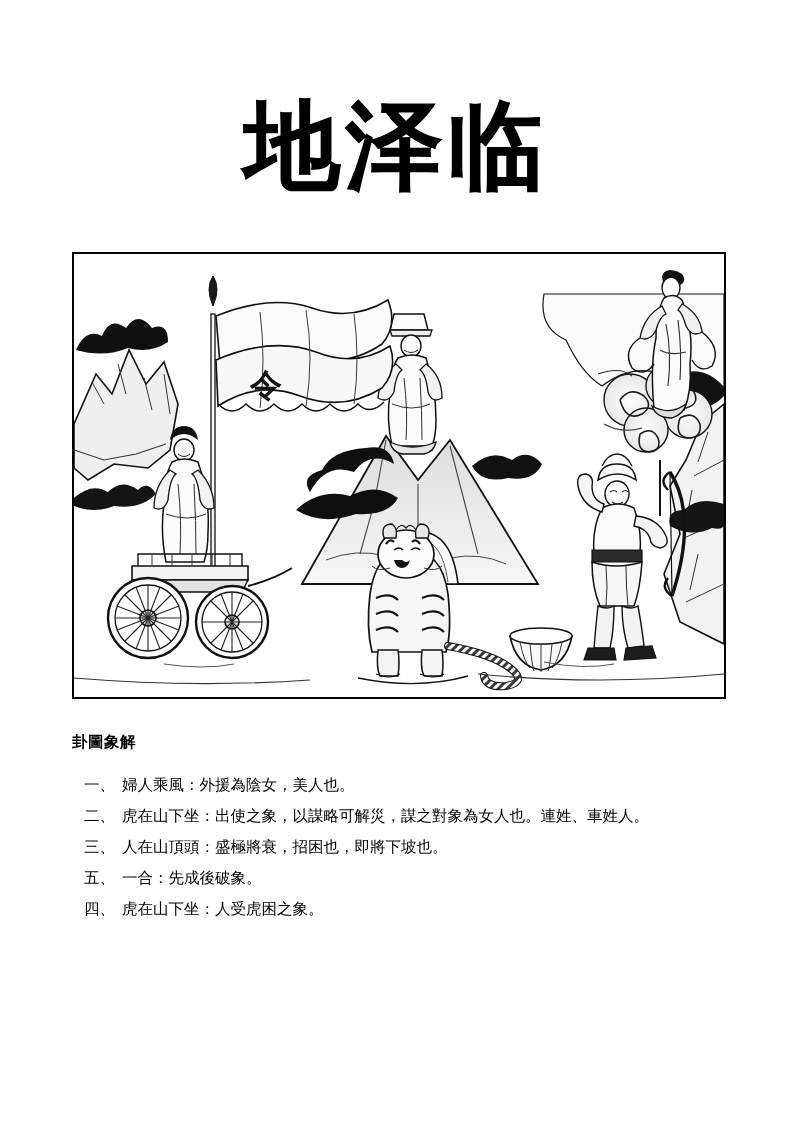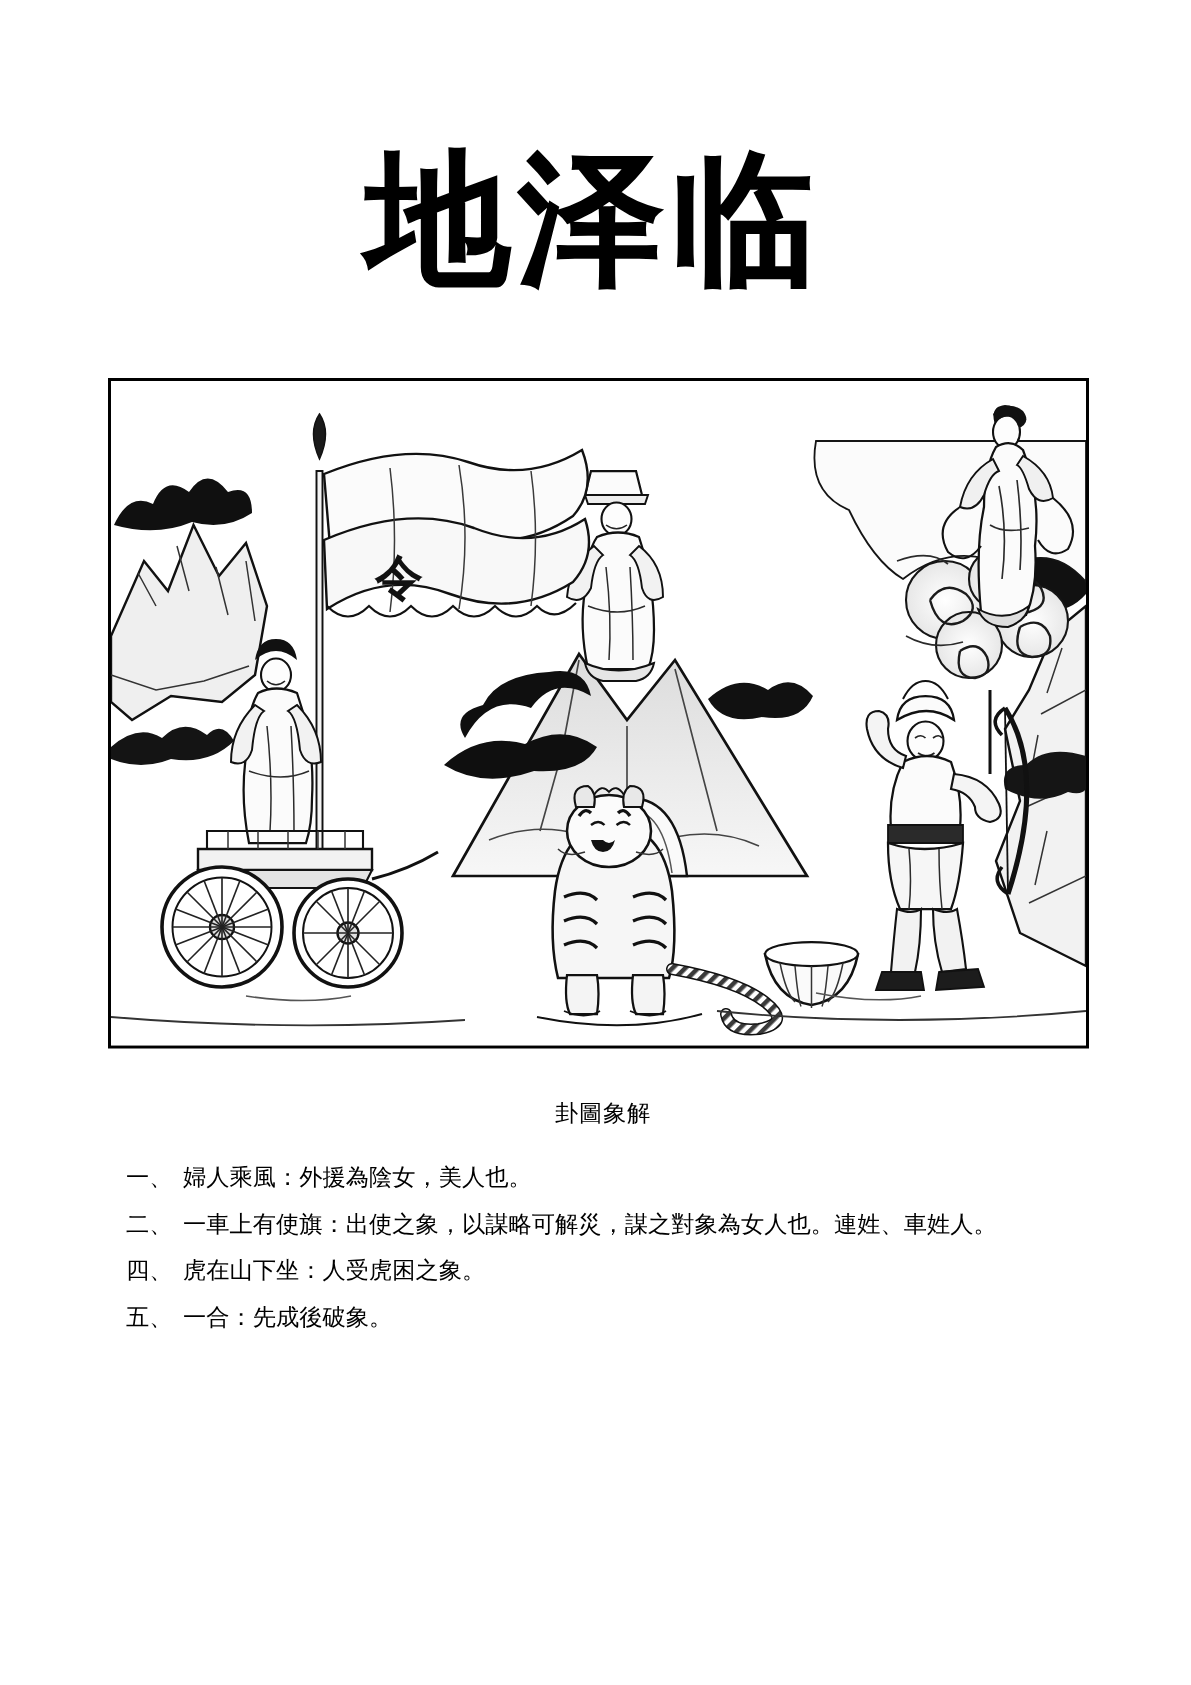--- a/index.html
+++ b/index.html
@@ -61,24 +61,23 @@
     left: 72px;
     top: 727px;
     width: 660px;
     font-family: "DejaVu Sans", "Liberation Sans", sans-serif;
     font-size: 15.5px;
     line-height: 31px;
     color: #000;
   }
   .caption-heading {
     font-size: 15.5px;
-    font-weight: normal;
+    font-weight: bold;
     margin: 0 0 6px 0;
     letter-spacing: 0.5px;
-    text-align: center;
   }
   .caption-list {
     margin: 12px;
     padding: 0;
     list-style: none;
   }
   .caption-item {
     display: block;
     margin: 0;
     padding: 0;
@@ -350,24 +349,27 @@
     </svg>
   </div>
 
   <div class="caption-block">
     <div class="caption-heading">卦圖象解</div>
     <div class="caption-list">
       <div class="caption-item">
         <span class="item-num">一、</span><span class="item-text">婦人乘風：外援為陰女，美人也。</span>
       </div>
       <div class="caption-item">
-        <span class="item-num">二、</span><span class="item-text">一車上有使旗：出使之象，以謀略可解災，謀之對象為女人也。連姓、車姓人。</span>
+        <span class="item-num">二、</span><span class="item-text">虎在山下坐：出使之象，以謀略可解災，謀之對象為女人也。連姓、車姓人。</span>
+      </div>
+      <div class="caption-item">
+        <span class="item-num">三、</span><span class="item-text">人在山頂頭：盛極將衰，招困也，即將下坡也。</span>
+      </div>
+      <div class="caption-item">
+        <span class="item-num">五、</span><span class="item-text">一合：先成後破象。</span>
       </div>
       <div class="caption-item">
         <span class="item-num">四、</span><span class="item-text">虎在山下坐：人受虎困之象。</span>
-      </div>
-      <div class="caption-item">
-        <span class="item-num">五、</span><span class="item-text">一合：先成後破象。</span>
       </div>
     </div>
   </div>
 
 </div>
 
 </body></html>

